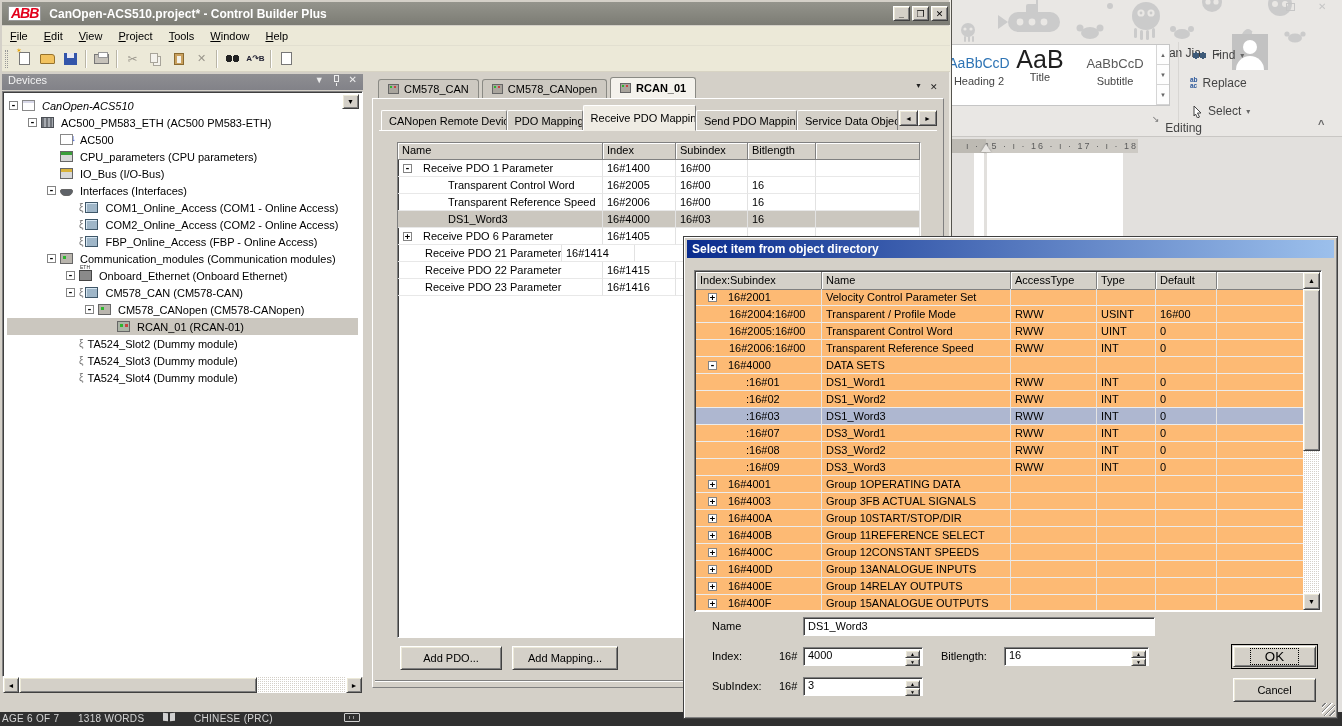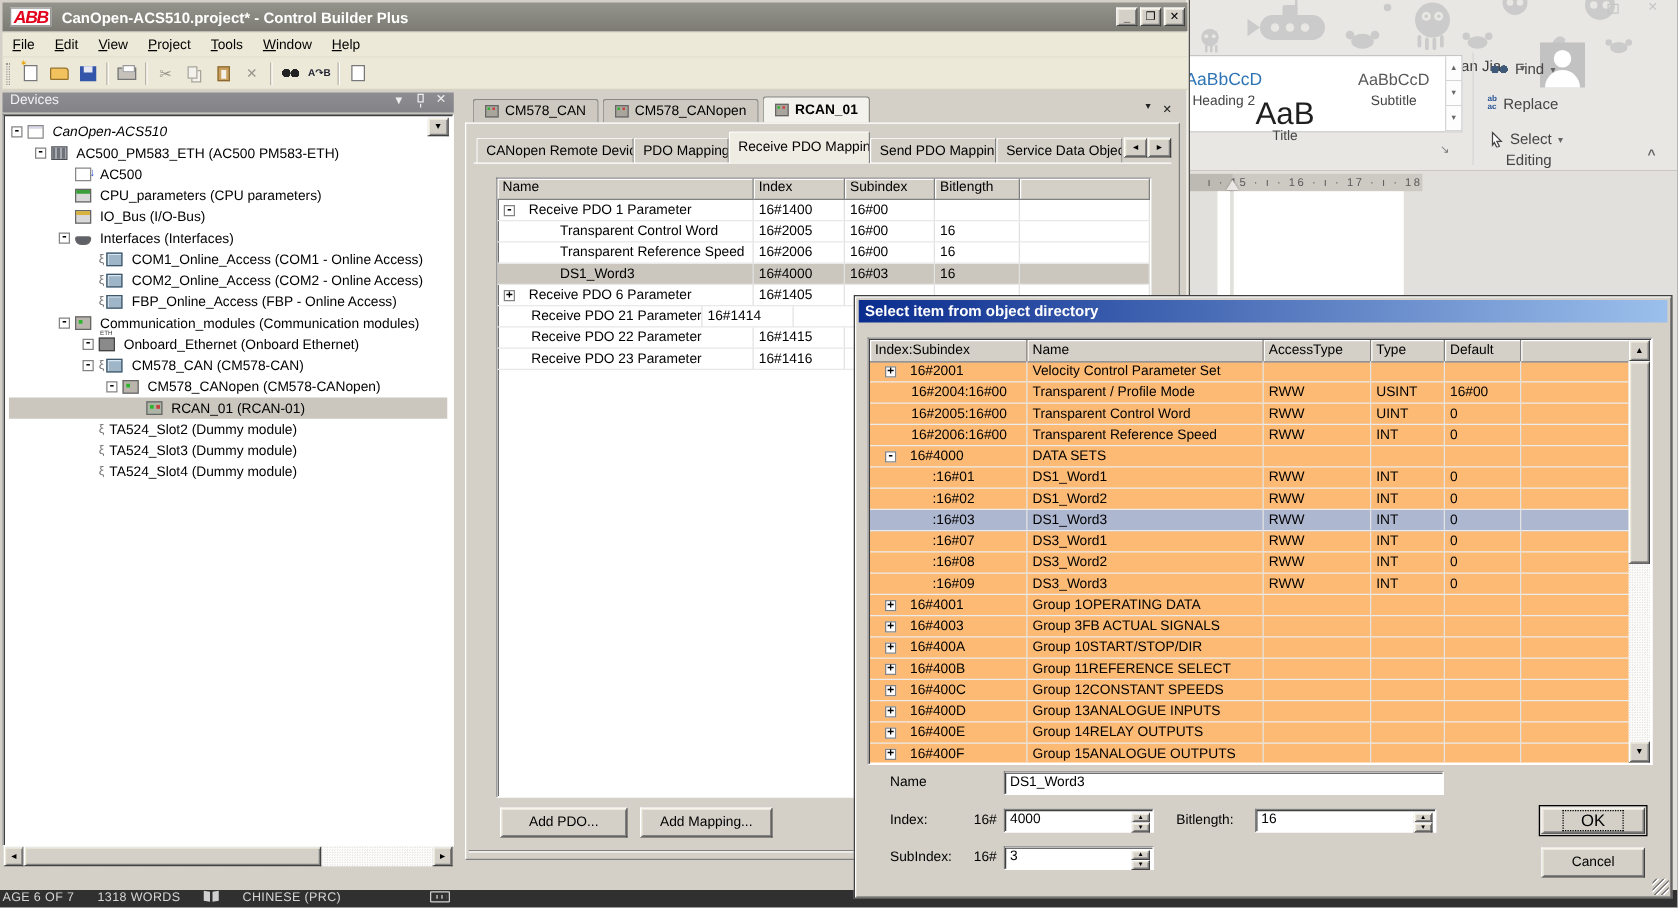--- a/index.html
+++ b/index.html
@@ -204,21 +204,21 @@
 
     <span class="abs" style="left:1150px;top:46px;font-size:12px;color:#3B3B3B;">YiRan Jia</span>
     <span class="abs caret" style="left:1216px;top:50px;">▾</span>
     <div class="avatar"></div>
 
     <div class="style-gallery">
       <div class="style-cell" style="left:2px;width:64px;">
         <span class="style-sample" style="font-size:14px;color:#2E74B5;margin-top:8px;">AaBbCcD</span>
         <span class="style-label">Heading 2</span>
       </div>
-      <div class="style-cell" style="left:52px;width:62px;margin-top:32px;">
+      <div class="style-cell" style="left:64px;width:62px;">
         <span class="style-sample" style="font-size:25px;color:#1F1F1F;margin-top:-2px;">AaB</span>
         <span class="style-label" style="margin-top:-3px;">Title</span>
       </div>
       <div class="style-cell" style="left:132px;width:76px;">
         <span class="style-sample" style="font-size:13px;color:#595959;margin-top:9px;">AaBbCcD</span>
         <span class="style-label">Subtitle</span>
       </div>
       <div class="gal-btn" style="top:0;">▲</div>
       <div class="gal-btn" style="top:20px;">▼</div>
       <div class="gal-btn" style="top:40px;height:20px;">▼</div>
@@ -235,21 +235,21 @@
       <span class="abac">ab<br>ac</span>
       <span>Replace</span>
     </div>
     <div class="ed-item" style="left:1192px;top:104px;">
       <svg width="11" height="13" viewBox="0 0 11 13">
           <path d="M2 1 L9 8 L5.5 8 L7.5 12 L5.5 13 L3.5 9 L2 11 Z" fill="#fff" stroke="#444"></path>
         </svg>
       <span>Select</span>
       <span class="caret">▾</span>
     </div>
-    <span class="abs" style="left:1188px;top:121px;width:70px;text-align:center;font-size:12px;color:#444;">Editing</span>
+    <span class="abs" style="left:1132px;top:121px;width:70px;text-align:right;font-size:12px;color:#444;">Editing</span>
     <span class="abs" style="left:1318px;top:118px;font-size:11px;font-weight:bold;color:#666;">^</span>
 
     <div id="ruler">
       <div class="margin"></div>
       <span class="nums">ı · 15 · ı · 16 · ı · 17 · ı · 18 ·</span>
     </div>
     <div class="indent-marker"></div>
     <div id="page-strip"></div>
     <div id="page"></div>
 

